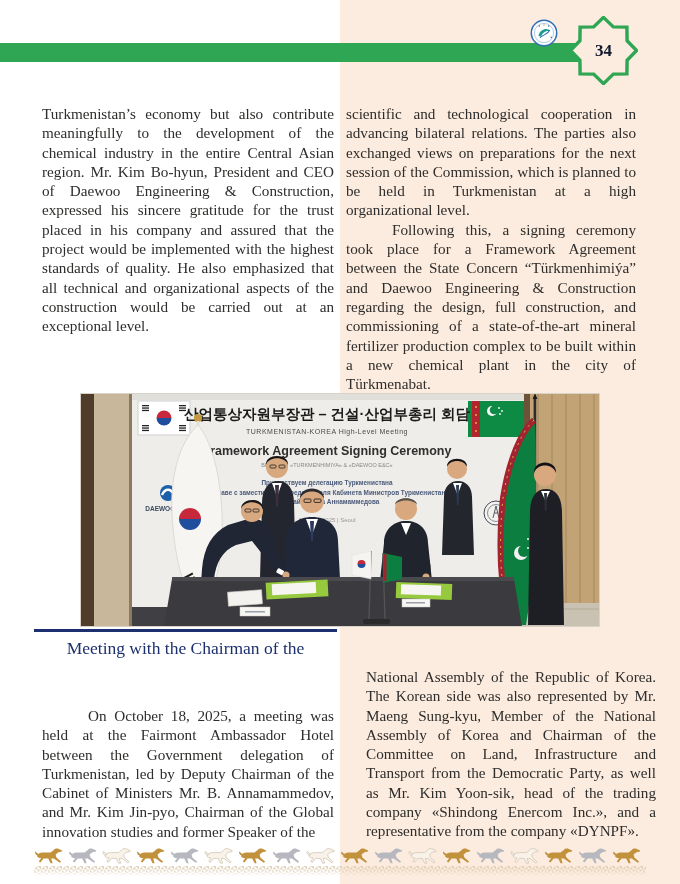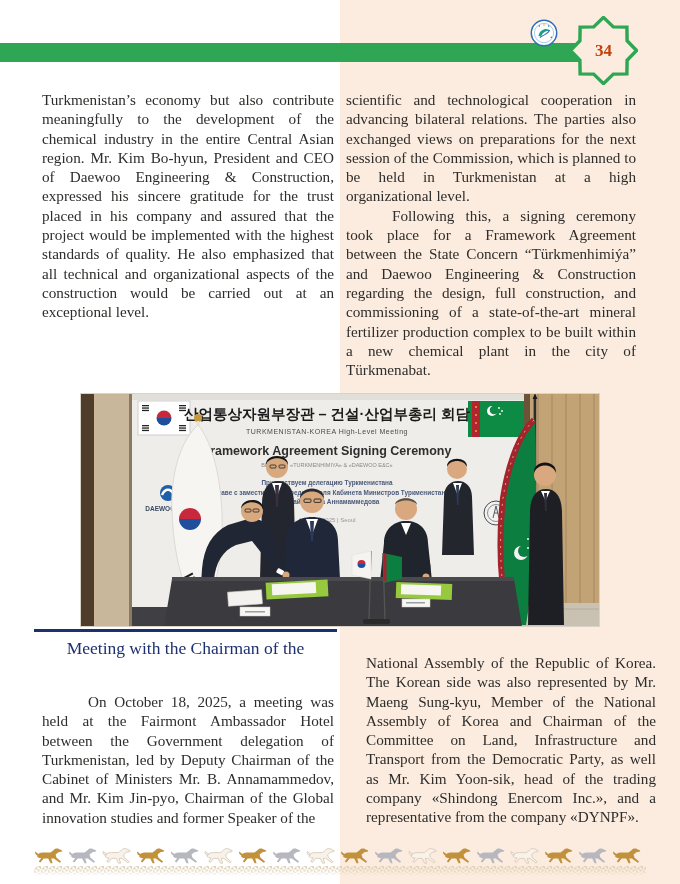--- a/index.html
+++ b/index.html
@@ -4,22 +4,22 @@
 <style>
   html,body{margin:0;padding:0;}
   .page{position:relative;width:680px;height:884px;background:#ffffff;overflow:hidden;
         font-family:"Liberation Serif","DejaVu Serif",serif;}
   .peach-panel{position:absolute;left:340px;top:0;width:340px;height:884px;background:#fcecdf;}
   .green-bar{position:absolute;left:0;top:43px;width:580px;height:19px;background:#2fa653;}
   .logo{position:absolute;left:530px;top:19px;width:28px;height:28px;}
   .star-badge{position:absolute;left:569px;top:16px;width:69px;height:69px;}
   .star-badge svg{position:absolute;inset:0;}
   .star-num{position:absolute;inset:0;display:flex;align-items:center;justify-content:center;
-            color:#c2410c;font-size:17px;font-weight:600;}
-  .textblock{position:absolute;overflow:hidden;}
+            color:#0f172a;font-size:17px;font-weight:600;}
+  .textblock{position:absolute;overflow:hidden;margin-top:14px;}
   .para{margin:0;font-size:15.2px;line-height:19.3px;text-align:justify;color:#2e2d2b;}
   .indent{text-indent:46px;}
   .rule{position:absolute;left:34px;top:629px;width:303px;height:3px;background:#1c2f6f;}
   .heading{position:absolute;left:34px;top:637px;width:303px;text-align:center;
            font-weight:normal;font-size:17.5px;line-height:23.5px;color:#1c2f6f;}
   .photo{position:absolute;left:80px;top:393px;width:520px;height:234px;}
   .bk-sans{font-family:"Liberation Sans","DejaVu Sans",sans-serif;}
   .footer-horses{position:absolute;left:34px;top:847px;width:612px;height:19px;}
   .horse-gold{fill:#c2913c;}
   .horse-gray{fill:#b7b8bf;}

